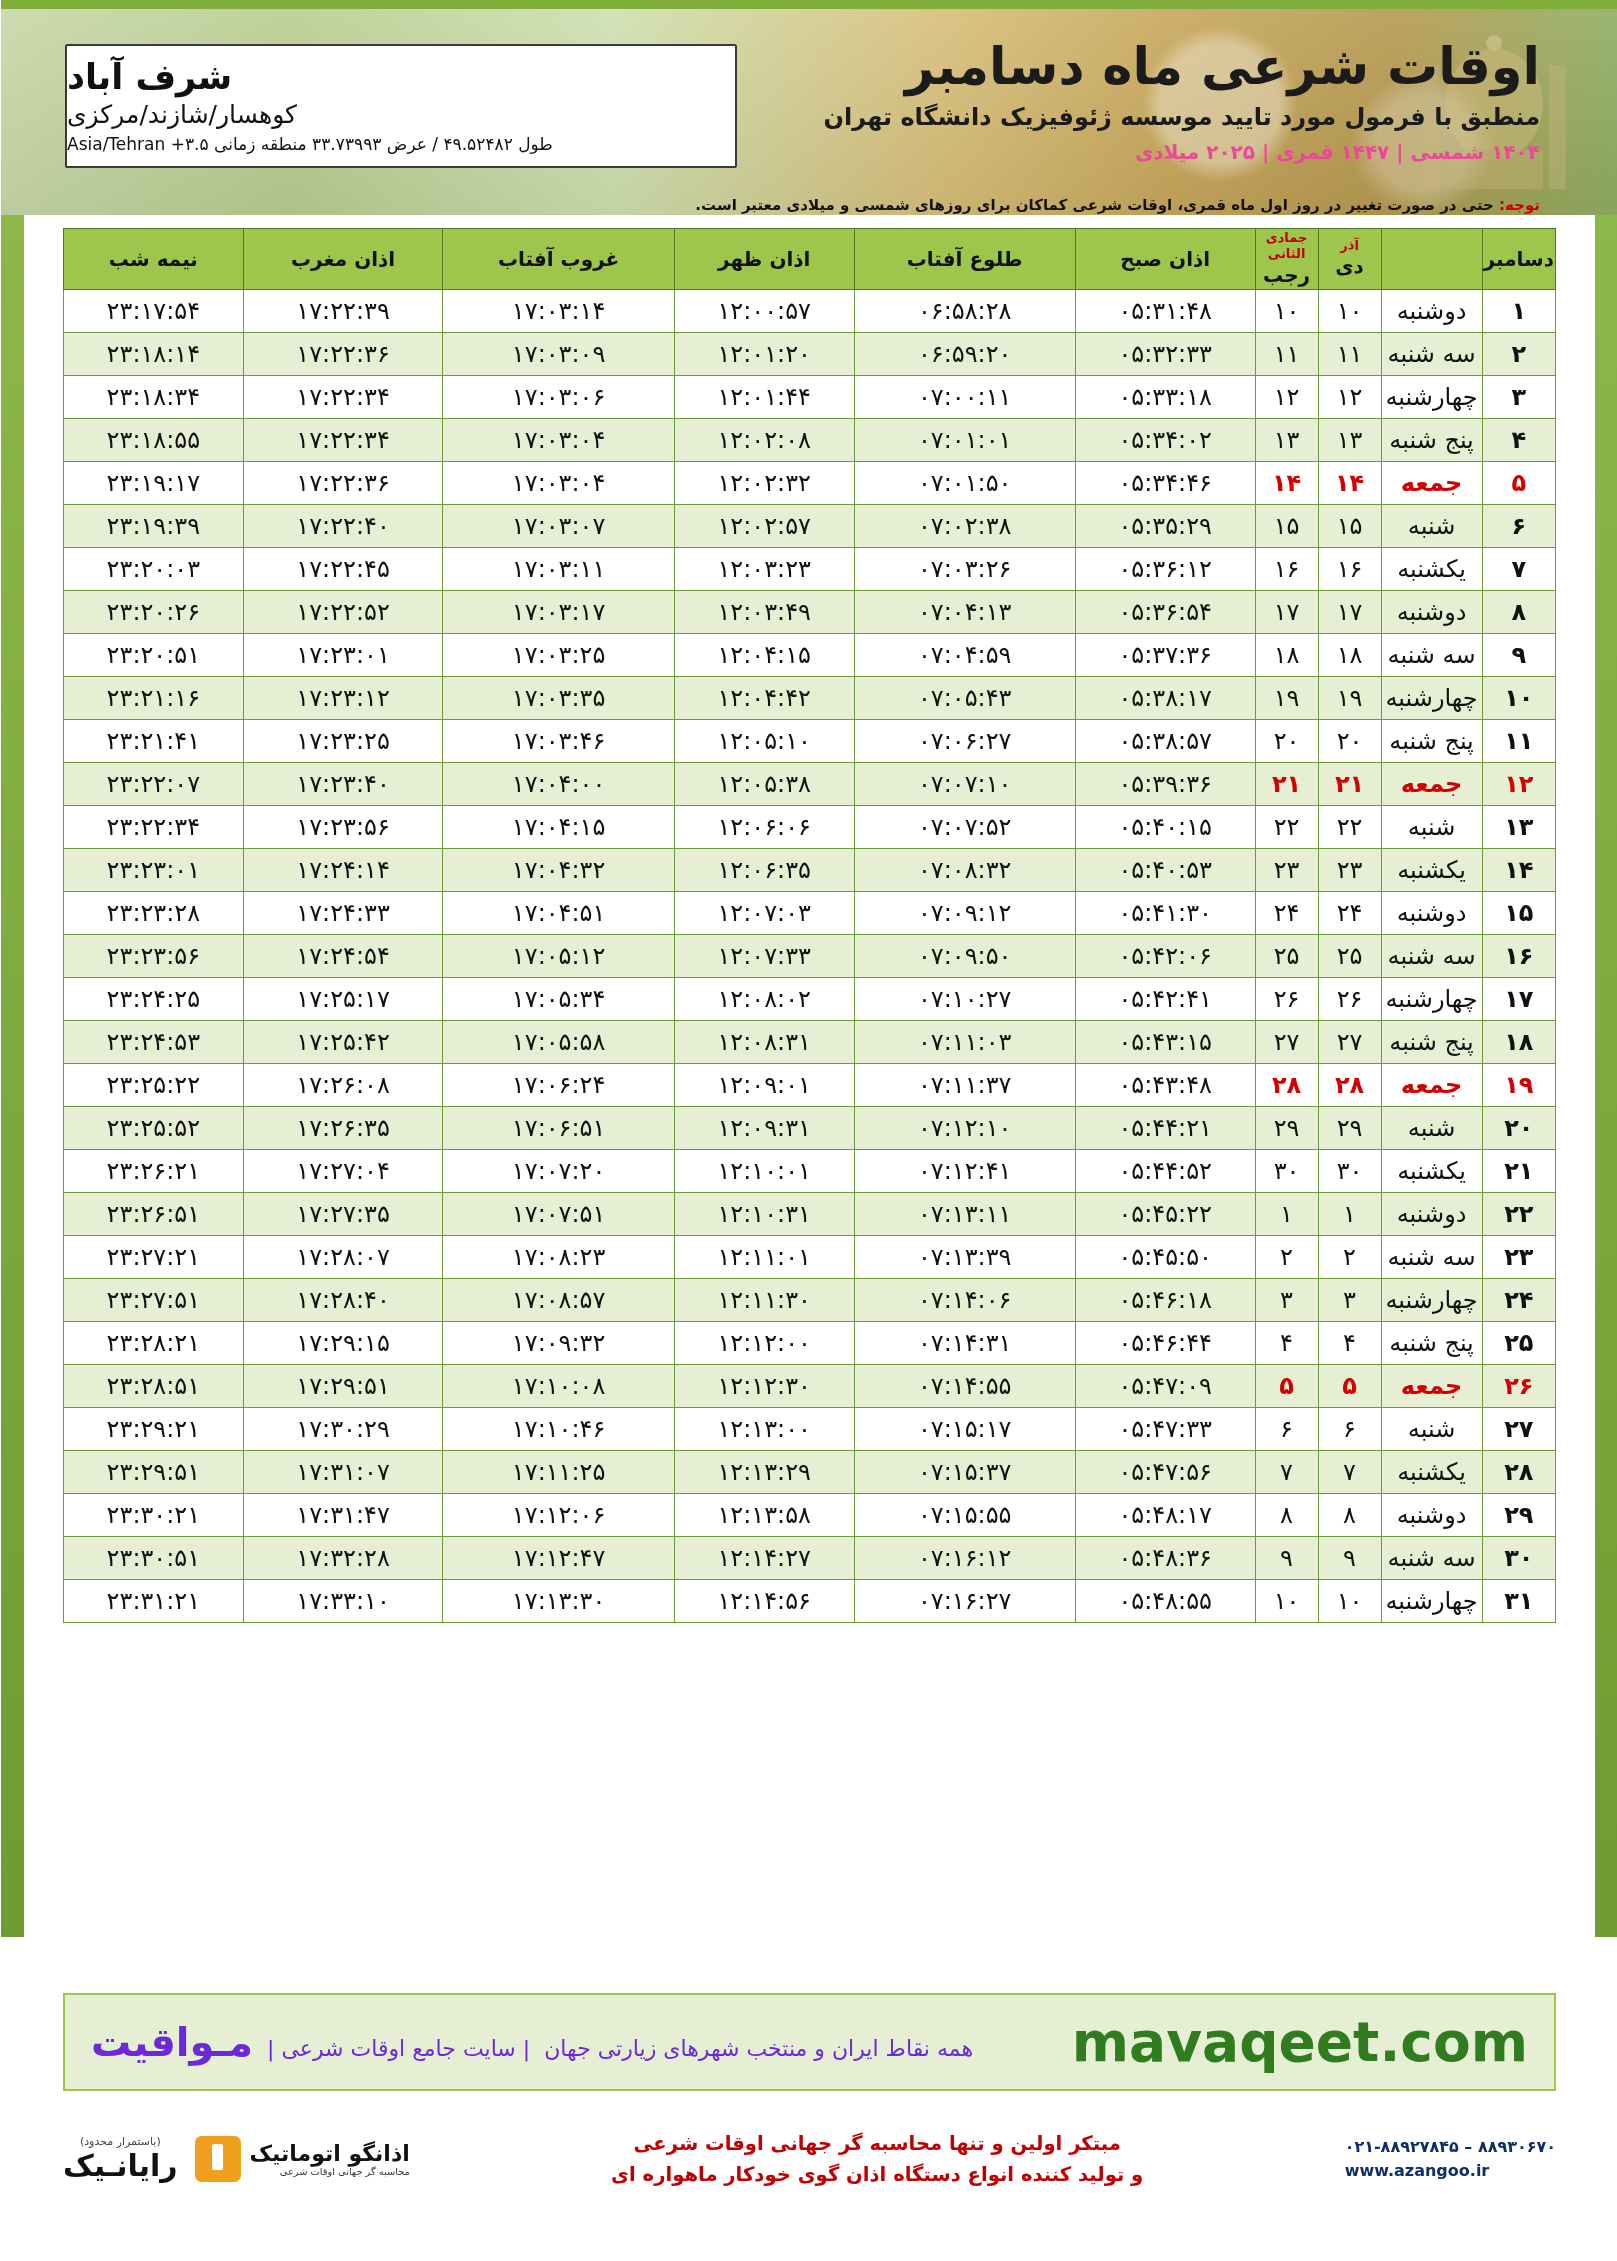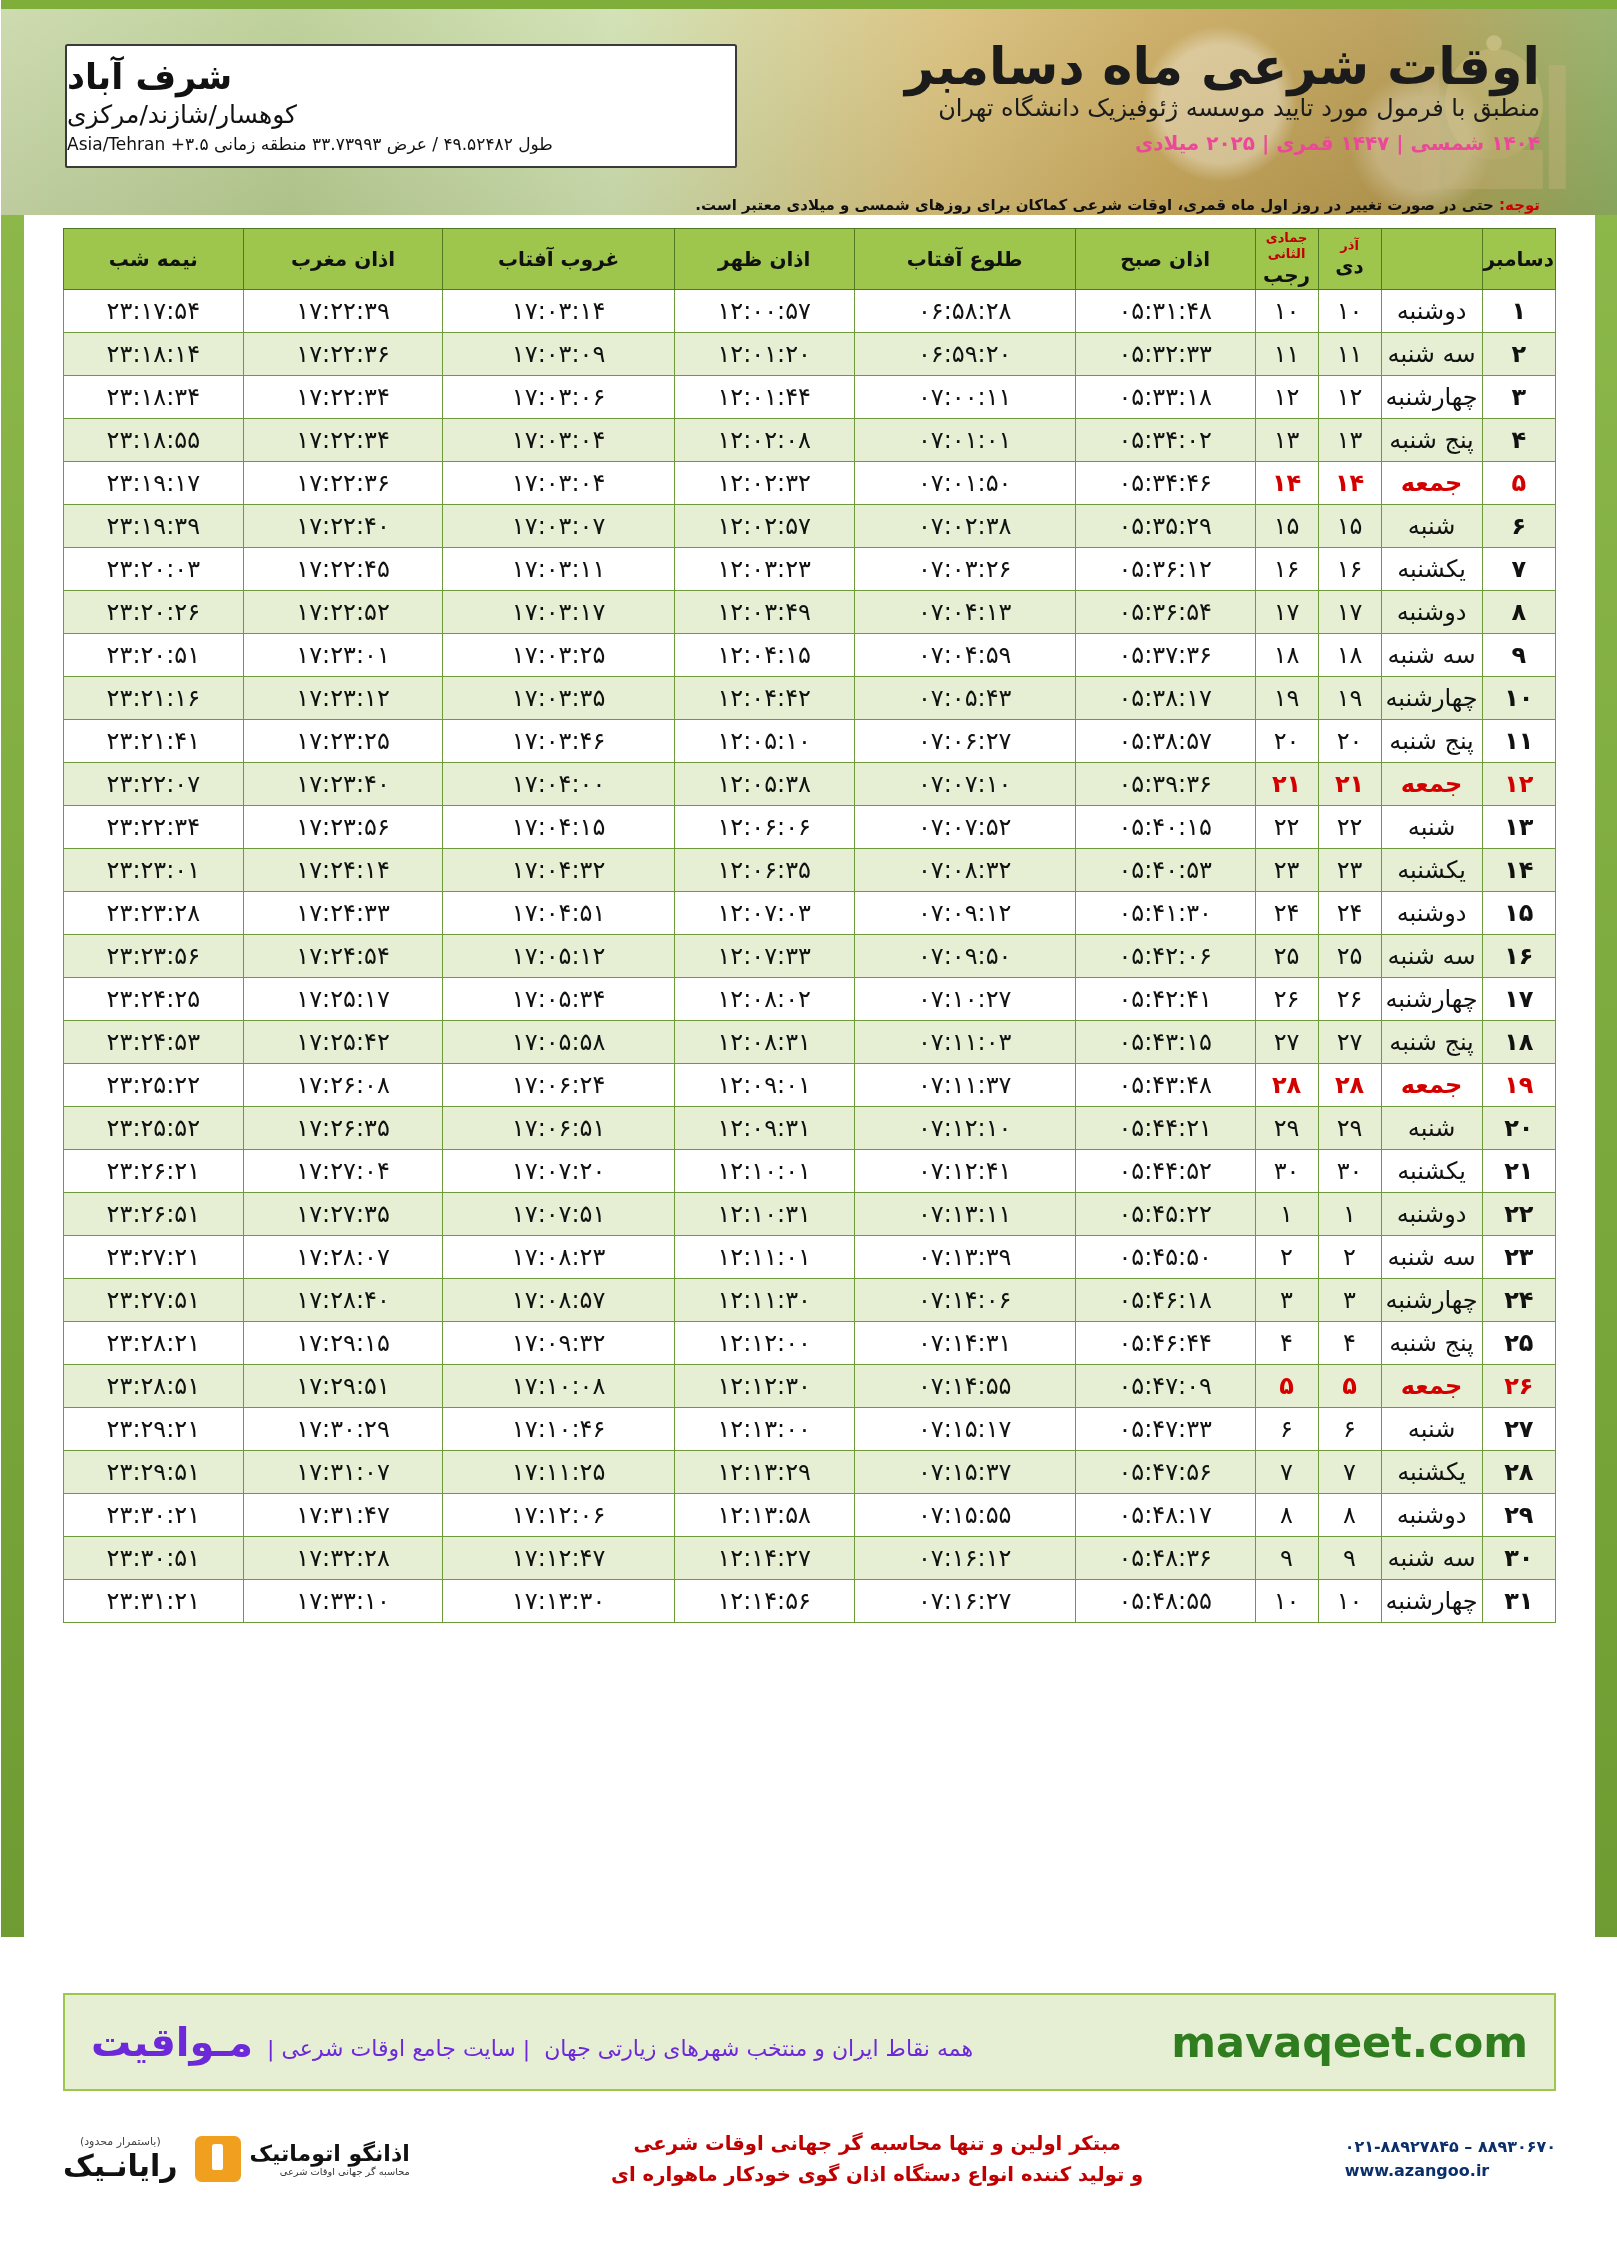--- a/index.html
+++ b/index.html
@@ -42,21 +42,21 @@
   }
   .city-name{font-size:35px;font-weight:bold;color:#111;line-height:1.1;}
   .city-sub{font-size:25px;color:#111;margin-top:3.9px;}
   .city-geo{font-size:17px;color:#111;margin-top:5px;direction:rtl;}
 
   
   .titles{
     position:absolute;right:78px;top:40px;width:783px;direction:rtl;
   }
   .t1{font-size:51px;font-weight:bold;color:#1b1b1b;line-height:1.05;}
-  .t2{font-size:24px;font-weight:normal;color:#1b1b1b;}
+  .t2{font-size:24px;font-weight:bold;color:#1b1b1b;margin-top:9px;}
   .t3{font-size:20px;font-weight:bold;color:#ec4899;margin-top:9px;}
 
   .note{
     position:absolute;right:78px;top:196px;width:1455px;text-align:right;direction:rtl;
     font-size:15px;color:#111;font-weight:bold;
   }
   .note b{color:#c00;}
 
   
   table.prayer{
@@ -90,21 +90,21 @@
   .sub-red{color:#c00000;font-size:13px;}
 
   
   .footer-green{
     position:absolute;left:63px;top:1993px;width:1493px;height:98px;
     background:#e6efd4;border:2px solid #9ec64d;box-sizing:border-box;
     display:flex;align-items:center;justify-content:space-between;padding:0 26px;
   }
   .brand-fa{font-size:40px;font-weight:bold;color:#6d28d9;direction:rtl;}
   .brand-fa .thin{font-size:22px;font-weight:normal;}
-  .brand-en{font-size:43px;font-weight:bold;color:#2f7d1f;font-family:"DejaVu Sans",sans-serif;}
+  .brand-en{font-size:55px;font-weight:bold;color:#2f7d1f;font-family:"DejaVu Sans",sans-serif;}
 
   .footer-bottom{
     position:absolute;left:63px;top:2097px;width:1493px;height:124px;
     display:flex;align-items:center;justify-content:space-between;
   }
   .f-left{direction:ltr;text-align:left;font-size:16px;font-weight:bold;color:#0b2f6b;line-height:1.5;}
   .f-mid{direction:rtl;text-align:center;font-size:19.6px;font-weight:bold;color:#c00000;line-height:1.6;}
   .f-right{display:flex;align-items:center;gap:17px;}
   .logo-rayaneek{direction:rtl;text-align:center;}
   .logo-rayaneek .big{font-size:30px;font-weight:bold;color:#111;}

